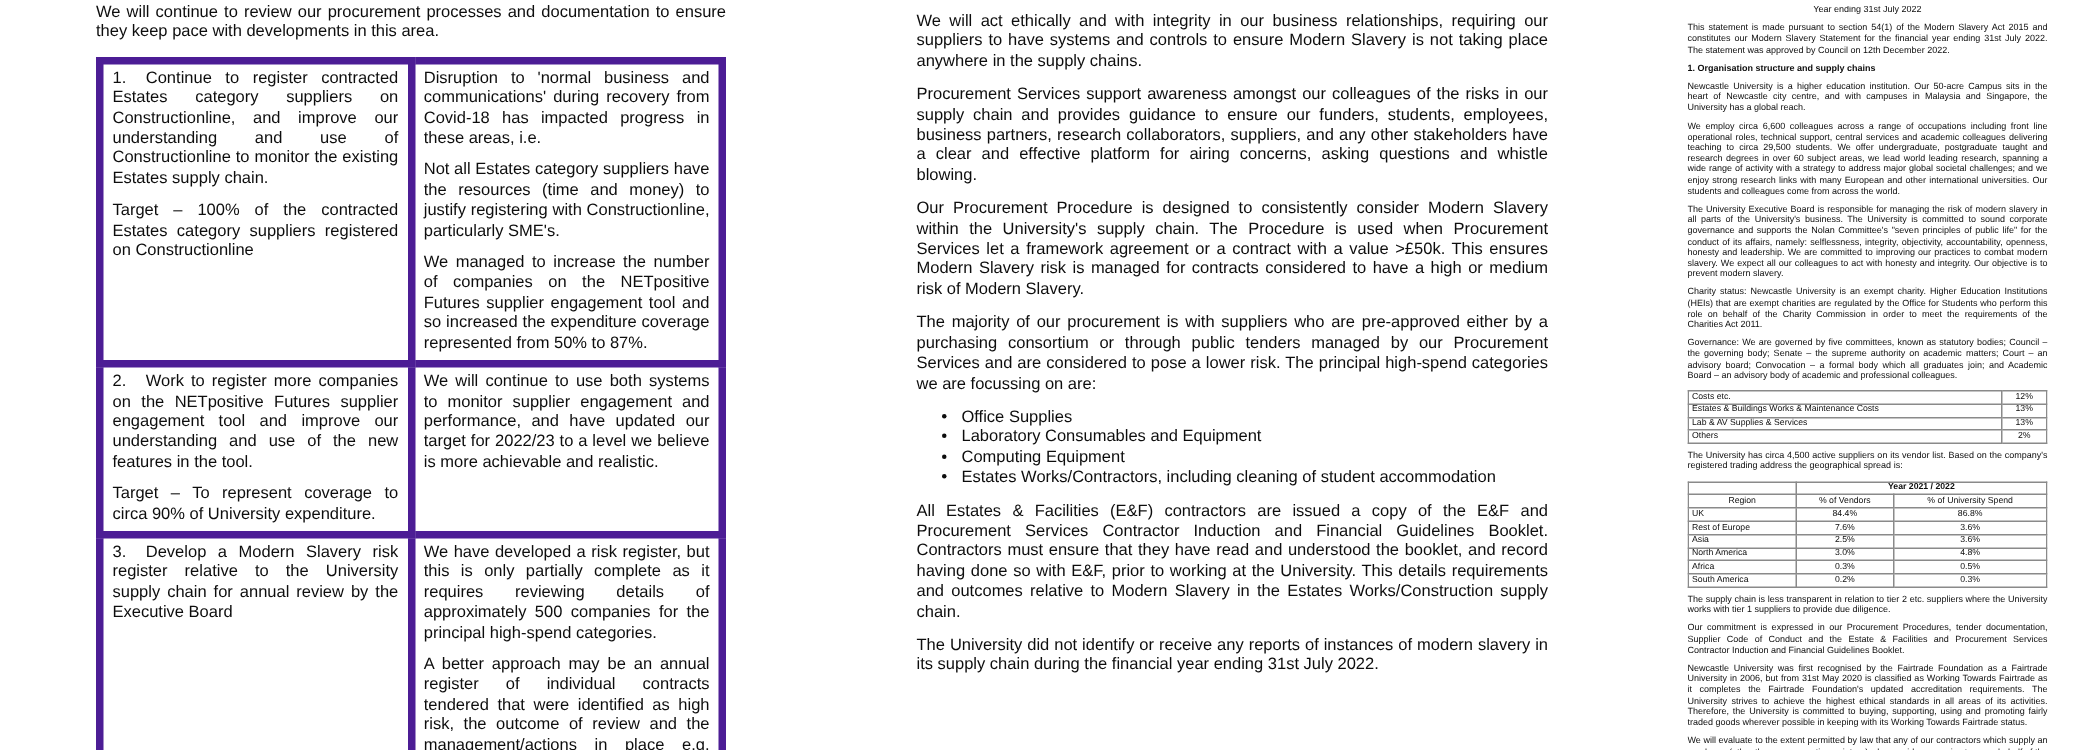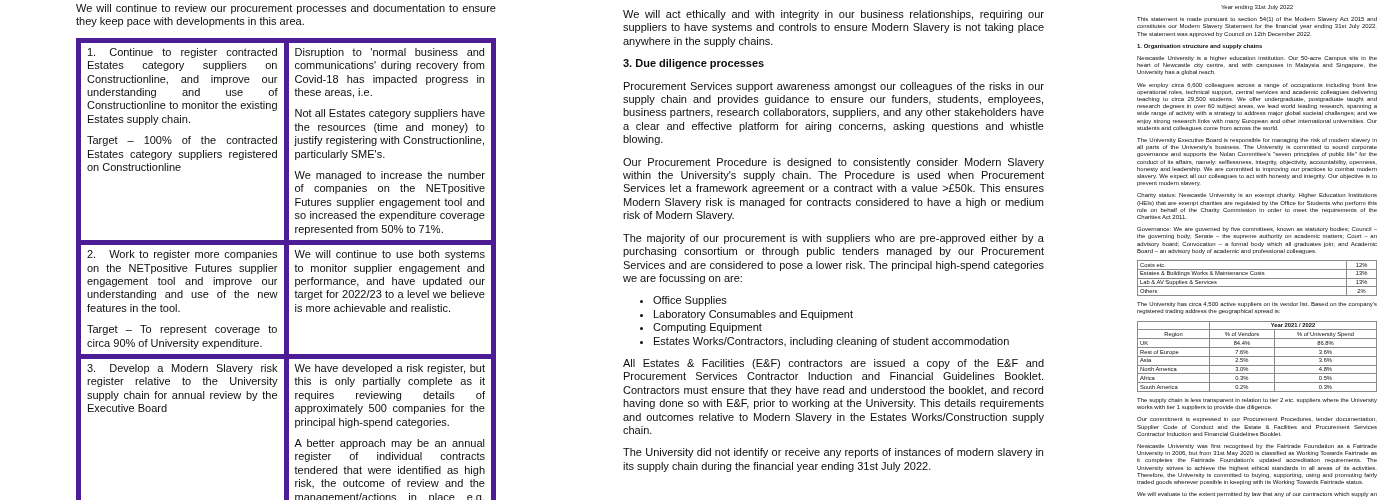--- a/index.html
+++ b/index.html
@@ -4,21 +4,21 @@
 <style>
   * { box-sizing: border-box; }
   html, body { margin: 0; padding: 0; }
   body {
     width: 1400px; height: 500px;
     background: #ffffff;
     overflow: hidden;
     font-family: "Liberation Sans", "DejaVu Sans", sans-serif;
     color: #0d0d0d;
   }
-  .page { position: relative; width: 1163px; height: 500px; background: #ffffff; margin-left: 12px; }
+  .page { position: relative; width: 1163px; height: 500px; background: #ffffff; }
   .col { position: absolute; text-align: justify; }
   .col1 { left: 64px;  top: 2px; width: 420px; font-size: 11px; line-height: 13.4px; }
   .col2 { left: 611px; top: 8px; width: 421px; font-size: 11px; line-height: 13.4px; }
   .col3 { left: 1125px; top: 4px; width: 240px; height: 496px; overflow: hidden;
           font-size: 6px; line-height: 7.2px; }
   p { margin: 0 0 9px 0; }
   .h { font-weight: bold; }
   .gap-above { margin-top: 4px; }
 
   
@@ -52,21 +52,21 @@
     <table class="kpi">
       <tbody>
           <tr>
         <td>
           <p><span class="no">1.</span><span>Continue to register contracted Estates category suppliers on Constructionline, and improve our understanding and use of Constructionline to monitor the existing Estates supply chain.</span></p>
           <p class="gap-above">Target – 100% of the contracted Estates category suppliers registered on Constructionline</p>
         </td>
         <td>
           <p>Disruption to 'normal business and communications' during recovery from Covid-18 has impacted progress in these areas, i.e.</p>
           <p>Not all Estates category suppliers have the resources (time and money) to justify registering with Constructionline, particularly SME's.</p>
-          <p>We managed to increase the number of companies on the NETpositive Futures supplier engagement tool and so increased the expenditure coverage represented from 50% to 71%.</p>
+          <p>We managed to increase the number of companies on the NETpositive Futures supplier engagement tool and so increased the expenditure coverage represented from 50% to 87%.</p>
         </td>
       </tr>
       <tr>
         <td>
           <p><span class="no">2.</span><span>Work to register more companies on the NETpositive Futures supplier engagement tool and improve our understanding and use of the new features in the tool.</span></p>
           <p class="gap-above">Target – To represent coverage to circa 90% of University expenditure.</p>
         </td>
         <td>
           <p>We will continue to use both systems to monitor supplier engagement and performance, and have updated our target for 2022/23 to a level we believe is more achievable and realistic.</p>
         </td>
@@ -80,21 +80,20 @@
           <p>A better approach may be an annual register of individual contracts tendered that were identified as high risk, the outcome of review and the management/actions in place e.g. photovoltaics (solar) panels.</p>
 
         </td>
       </tr>
     </tbody>
       </table>
   </section>
 
   <section class="col col2">
     <p>We will act ethically and with integrity in our business relationships, requiring our suppliers to have systems and controls to ensure Modern Slavery is not taking place anywhere in the supply chains.</p>
-    <p class="h">3. Due diligence processes</p>
     <p>Procurement Services support awareness amongst our colleagues of the risks in our supply chain and provides guidance to ensure our funders, students, employees, business partners, research collaborators, suppliers, and any other stakeholders have a clear and effective platform for airing concerns, asking questions and whistle blowing.</p>
     <p>Our Procurement Procedure is designed to consistently consider Modern Slavery within the University's supply chain. The Procedure is used when Procurement Services let a framework agreement or a contract with a value &gt;£50k. This ensures Modern Slavery risk is managed for contracts considered to have a high or medium risk of Modern Slavery.</p>
     <p>The majority of our procurement is with suppliers who are pre-approved either by a purchasing consortium or through public tenders managed by our Procurement Services and are considered to pose a lower risk. The principal high-spend categories we are focussing on are:</p>
     <ul class="bul">
       <li>Office Supplies</li>
       <li>Laboratory Consumables and Equipment</li>
       <li>Computing Equipment</li>
       <li>Estates Works/Contractors, including cleaning of student accommodation</li>
     </ul>
     <p>All Estates &amp; Facilities (E&amp;F) contractors are issued a copy of the E&amp;F and Procurement Services Contractor Induction and Financial Guidelines Booklet. Contractors must ensure that they have read and understood the booklet, and record having done so with E&amp;F, prior to working at the University. This details requirements and outcomes relative to Modern Slavery in the Estates Works/Construction supply chain.</p>

